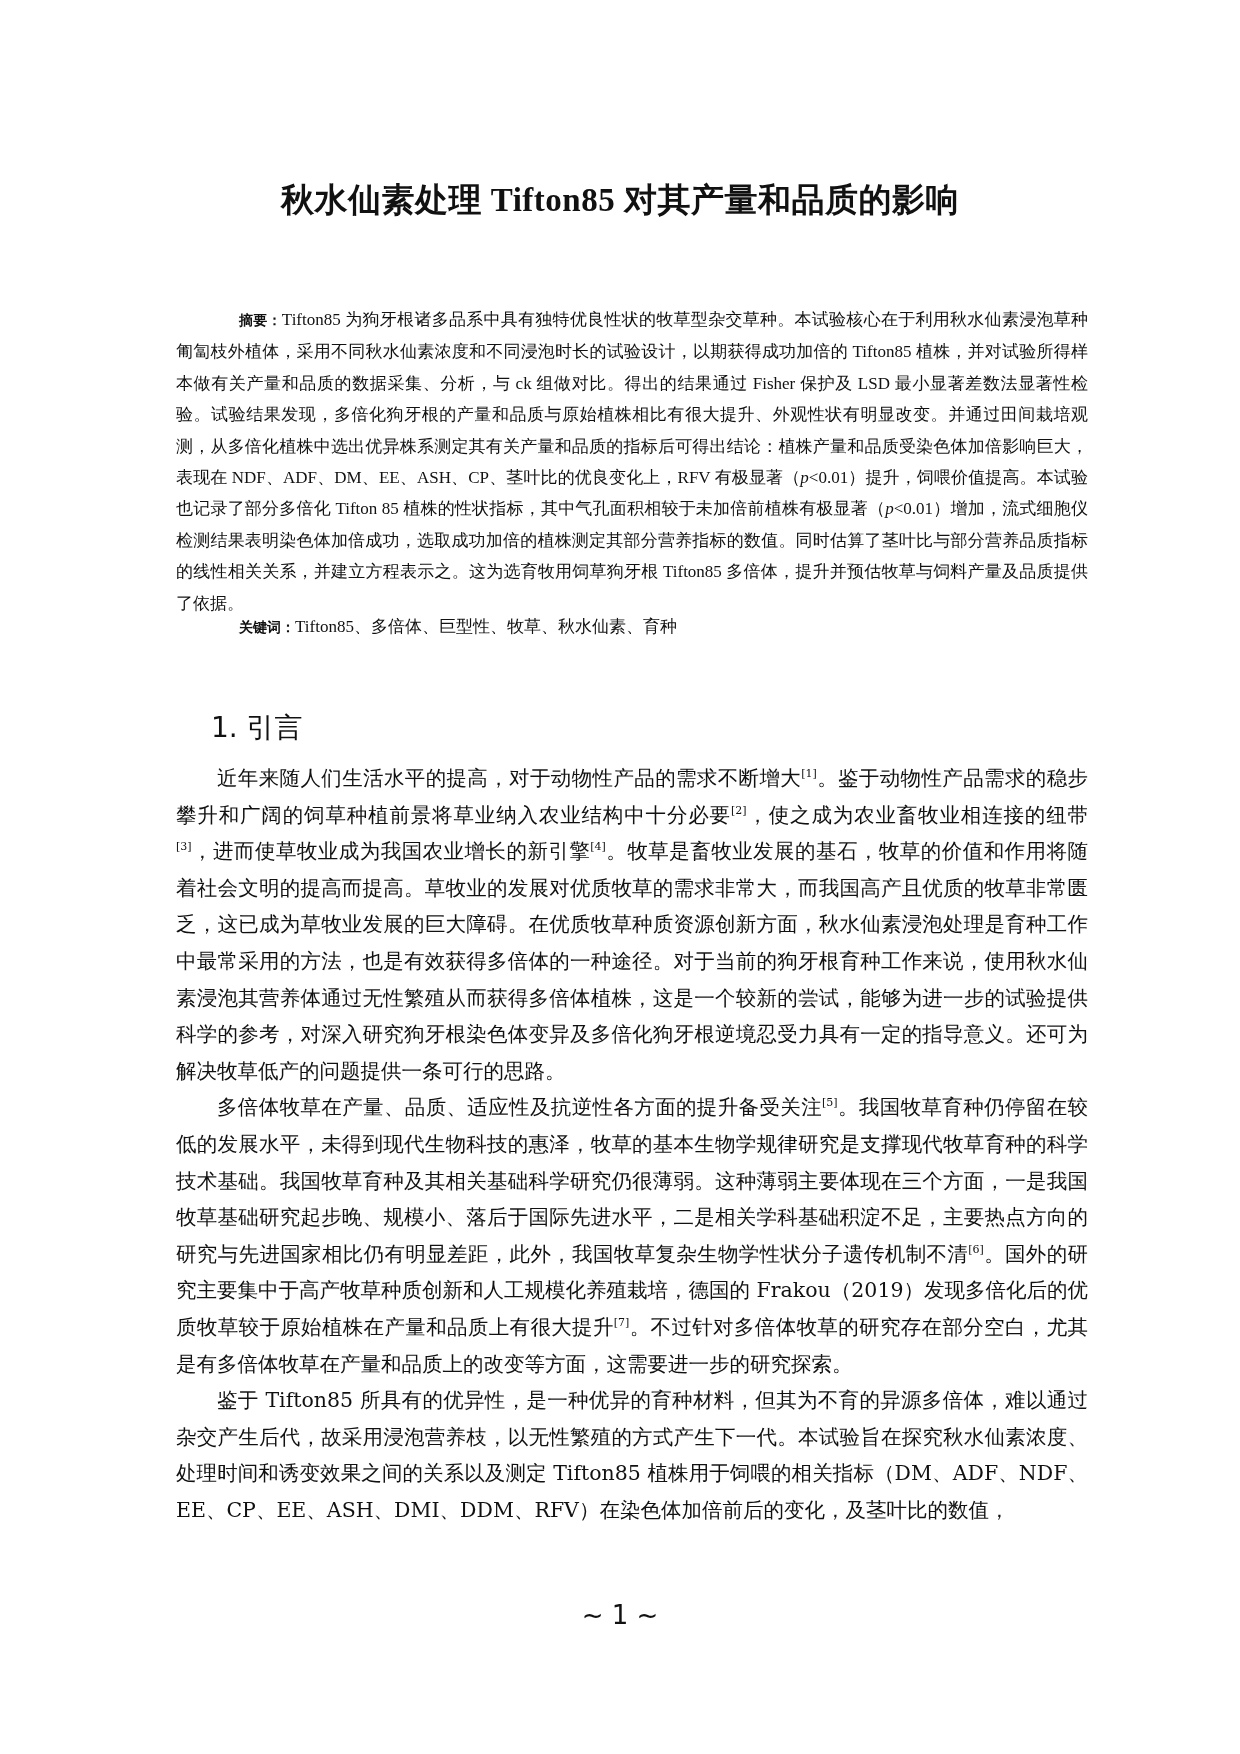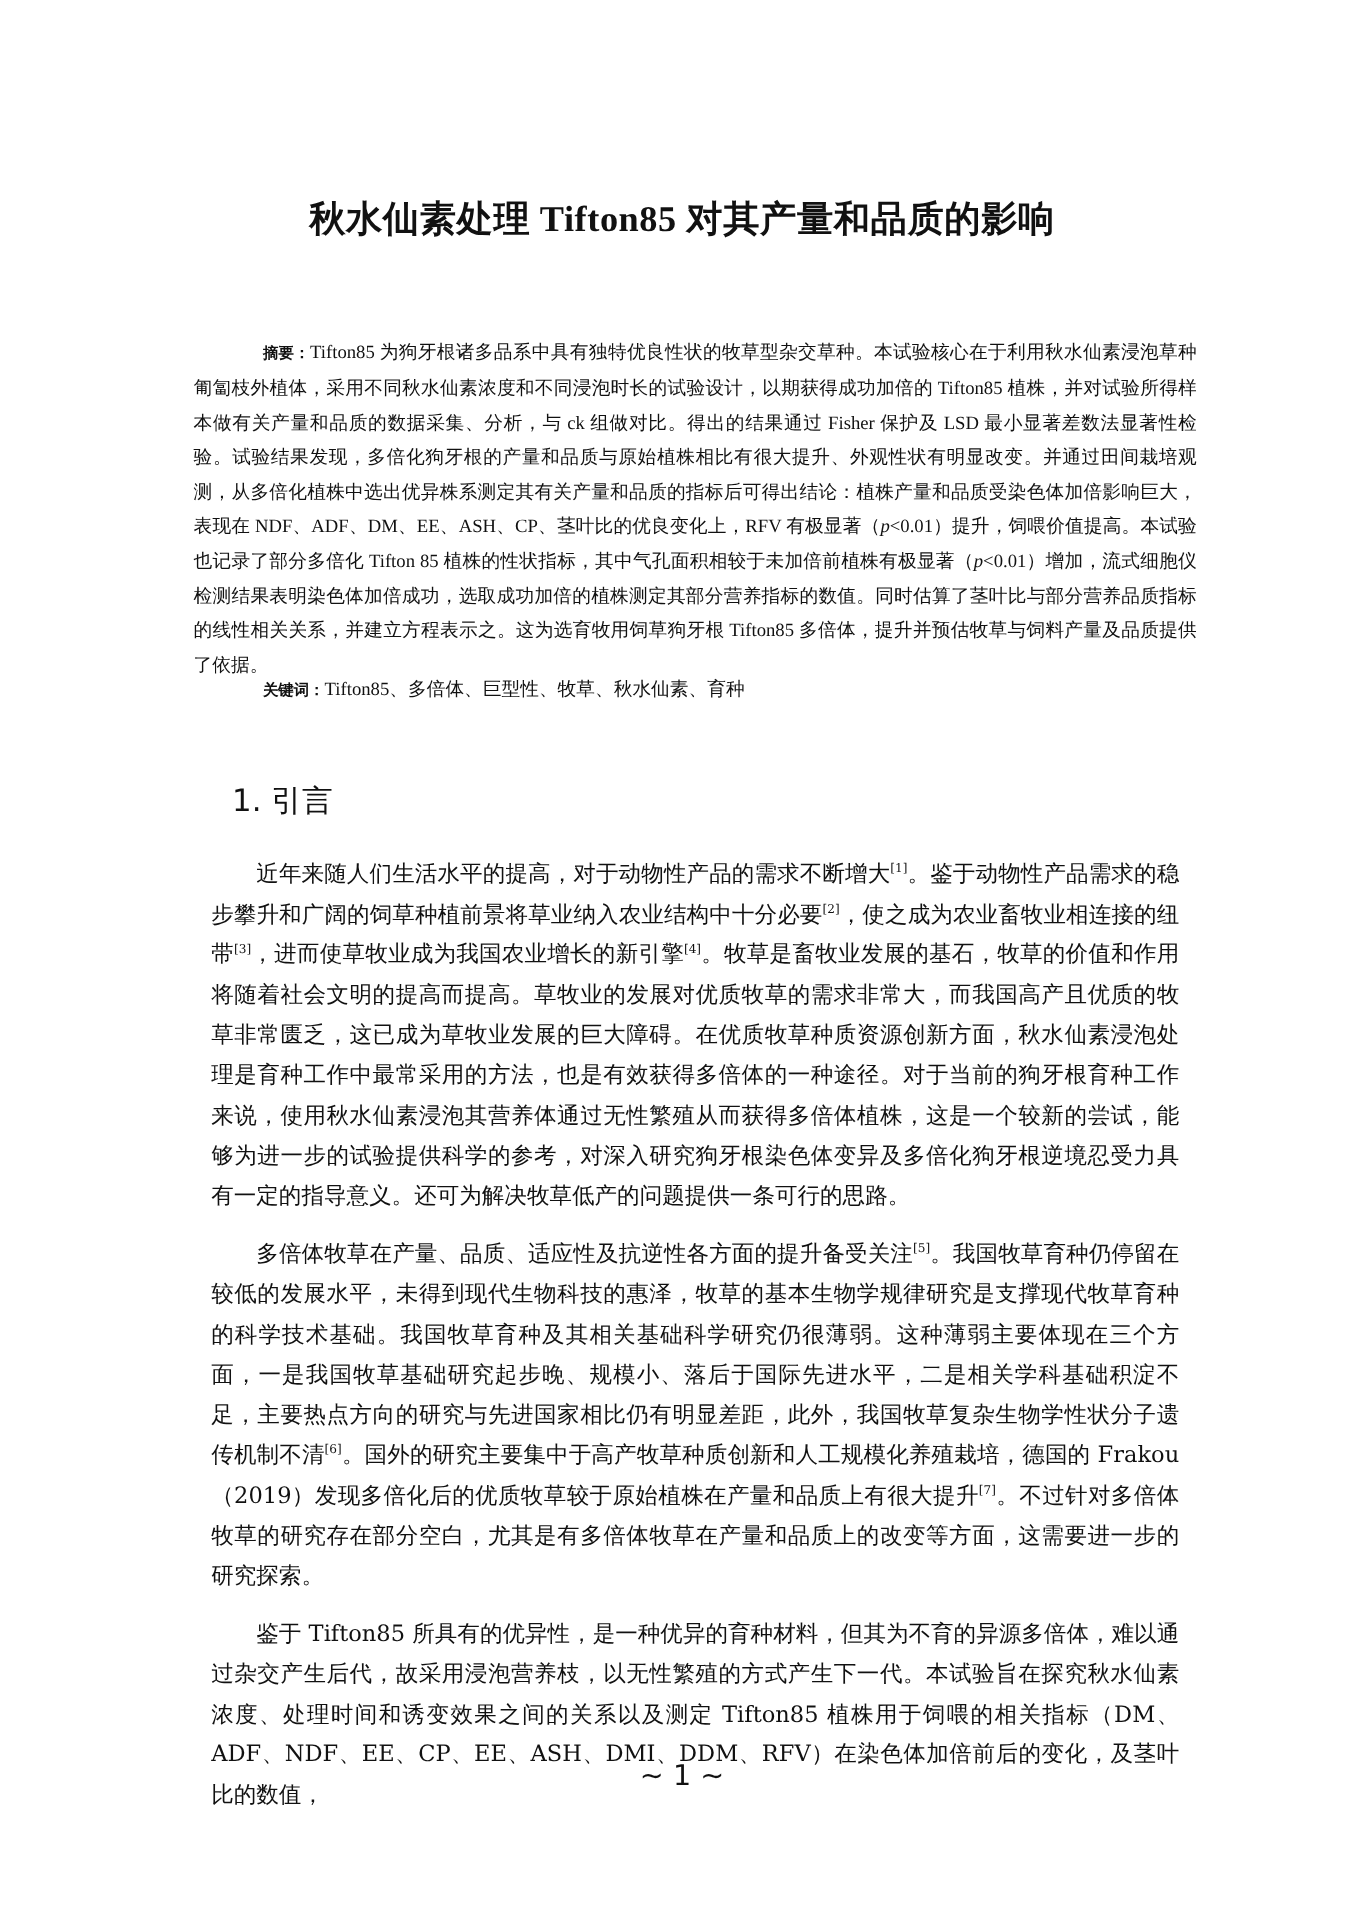--- a/index.html
+++ b/index.html
@@ -91,21 +91,21 @@
       position: absolute;
       left: 176px;
       width: 912px;
       top: 760px;
       font-size: 20.5px;
       line-height: 36.6px;
       text-align: justify;
       font-family: "DejaVu Serif", "Liberation Serif", serif;
     }
     .body-text p {
-      margin: 16px;
+      margin: 0;
       text-indent: 41px;
     }
     sup {
       font-size: 11px;
       vertical-align: 8px;
       line-height: 0;
     }
     .footer {
       position: absolute;
       left: 0; width: 1240px;

